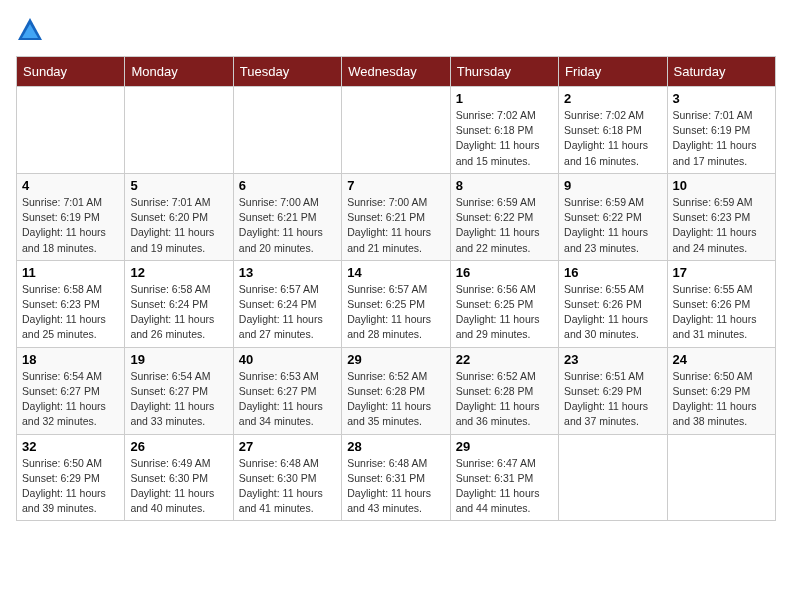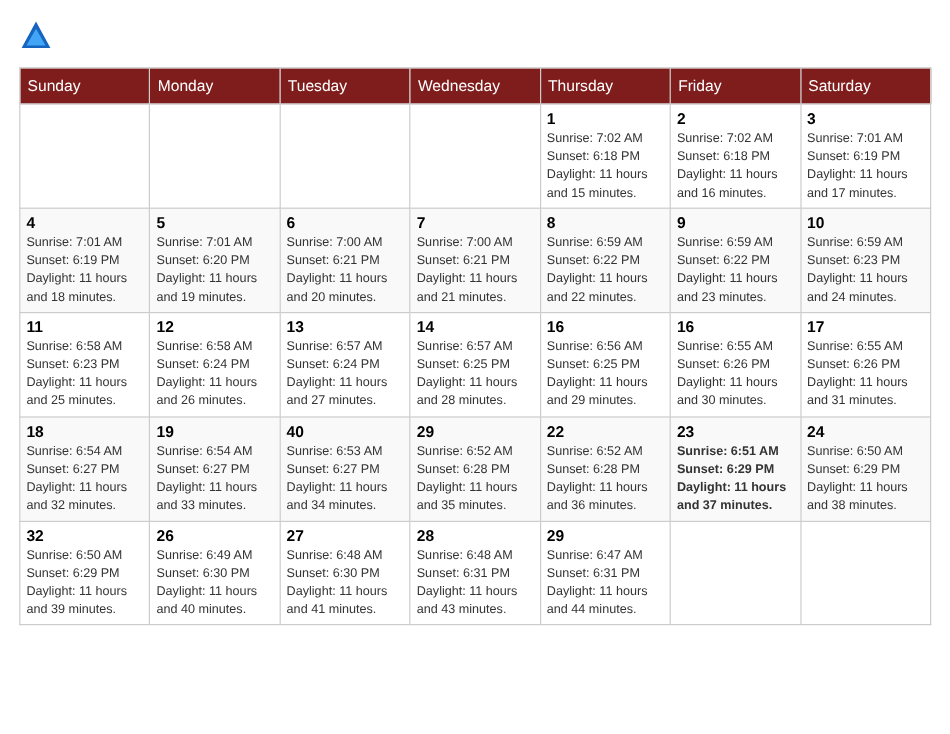--- a/index.html
+++ b/index.html
@@ -258,21 +258,21 @@
 Daylight: 11 hours and 35 minutes.</div>
         </td>
         <td>
           <span class="day-num">22</span>
           <div class="day-info" style="white-space: pre-line;">Sunrise: 6:52 AM
 Sunset: 6:28 PM
 Daylight: 11 hours and 36 minutes.</div>
         </td>
         <td>
           <span class="day-num">23</span>
-          <div class="day-info" style="white-space: pre-line; font-weight: bold;">Sunrise: 6:51 AM
+          <div class="day-info" style="white-space: pre-line;">Sunrise: 6:51 AM
 Sunset: 6:29 PM
 Daylight: 11 hours and 37 minutes.</div>
         </td>
         <td>
           <span class="day-num">24</span>
           <div class="day-info" style="white-space: pre-line;">Sunrise: 6:50 AM
 Sunset: 6:29 PM
 Daylight: 11 hours and 38 minutes.</div>
         </td>
       </tr>

